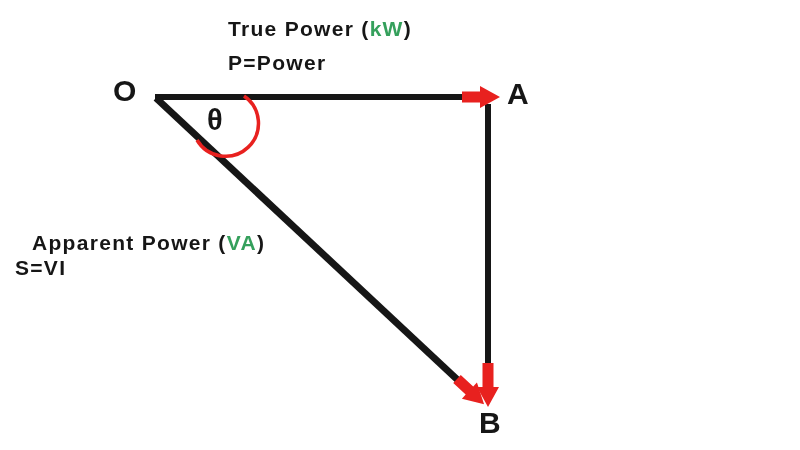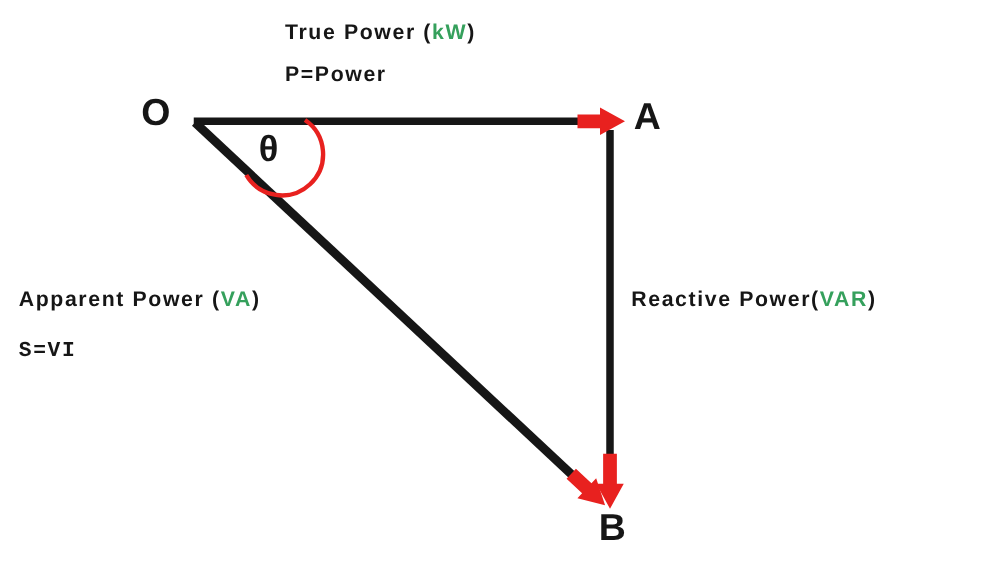--- a/index.html
+++ b/index.html
@@ -14,21 +14,21 @@
     width:800px;height:450px;
     background:var(--bg);
     overflow:hidden;
     font-family:"Liberation Sans","DejaVu Sans",sans-serif;
   }
   #diagram-svg{position:absolute;left:0;top:0;}
   .lbl{
     position:absolute;
     color:var(--ink);
     font-weight:bold;
-    font-size:17px;
+    font-size:21px;
     letter-spacing:1.3px;
     white-space:nowrap;
     line-height:1.1;
   }
   .lbl .unit{color:var(--green);}
   .vertex{
     position:absolute;
     color:var(--ink);
     font-weight:bold;
     font-size:30px;
@@ -73,18 +73,17 @@
 
   <div class="vertex" style="left:113px;top:76px;">O</div>
   <div class="vertex" style="left:507px;top:79px;">A</div>
   <div class="vertex" style="left:479px;top:408px;">B</div>
 
   <div class="theta" style="left:207px;top:106px;">θ</div>
 
   <div class="lbl" style="left:228px;top:17px;"><span>True Power (</span><span class="unit">kW</span><span>)</span></div>
   <div class="lbl" style="left:228px;top:51px;">P=Power</div>
 
-  <div class="lbl" style="left:15px;top:231px;"><span>Apparent Power (</span><span class="unit">VA</span><span>)</span></div>
-  <div class="lbl" style="left:15px;top:273px;font-family:Liberation Mono, monospace;">S=VI</div>
+  <div class="lbl" style="left:32px;top:231px;"><span>Apparent Power (</span><span class="unit">VA</span><span>)</span></div>
+  <div class="lbl" style="left:15px;top:256px;">S=VI</div>
 
-  <div class="lbl" style="left:505px;top:231px;"><span>Reactive Power(</span><span class="unit">VAR</span><span>)</span></div>
 
 </div>
 
 </body></html>

